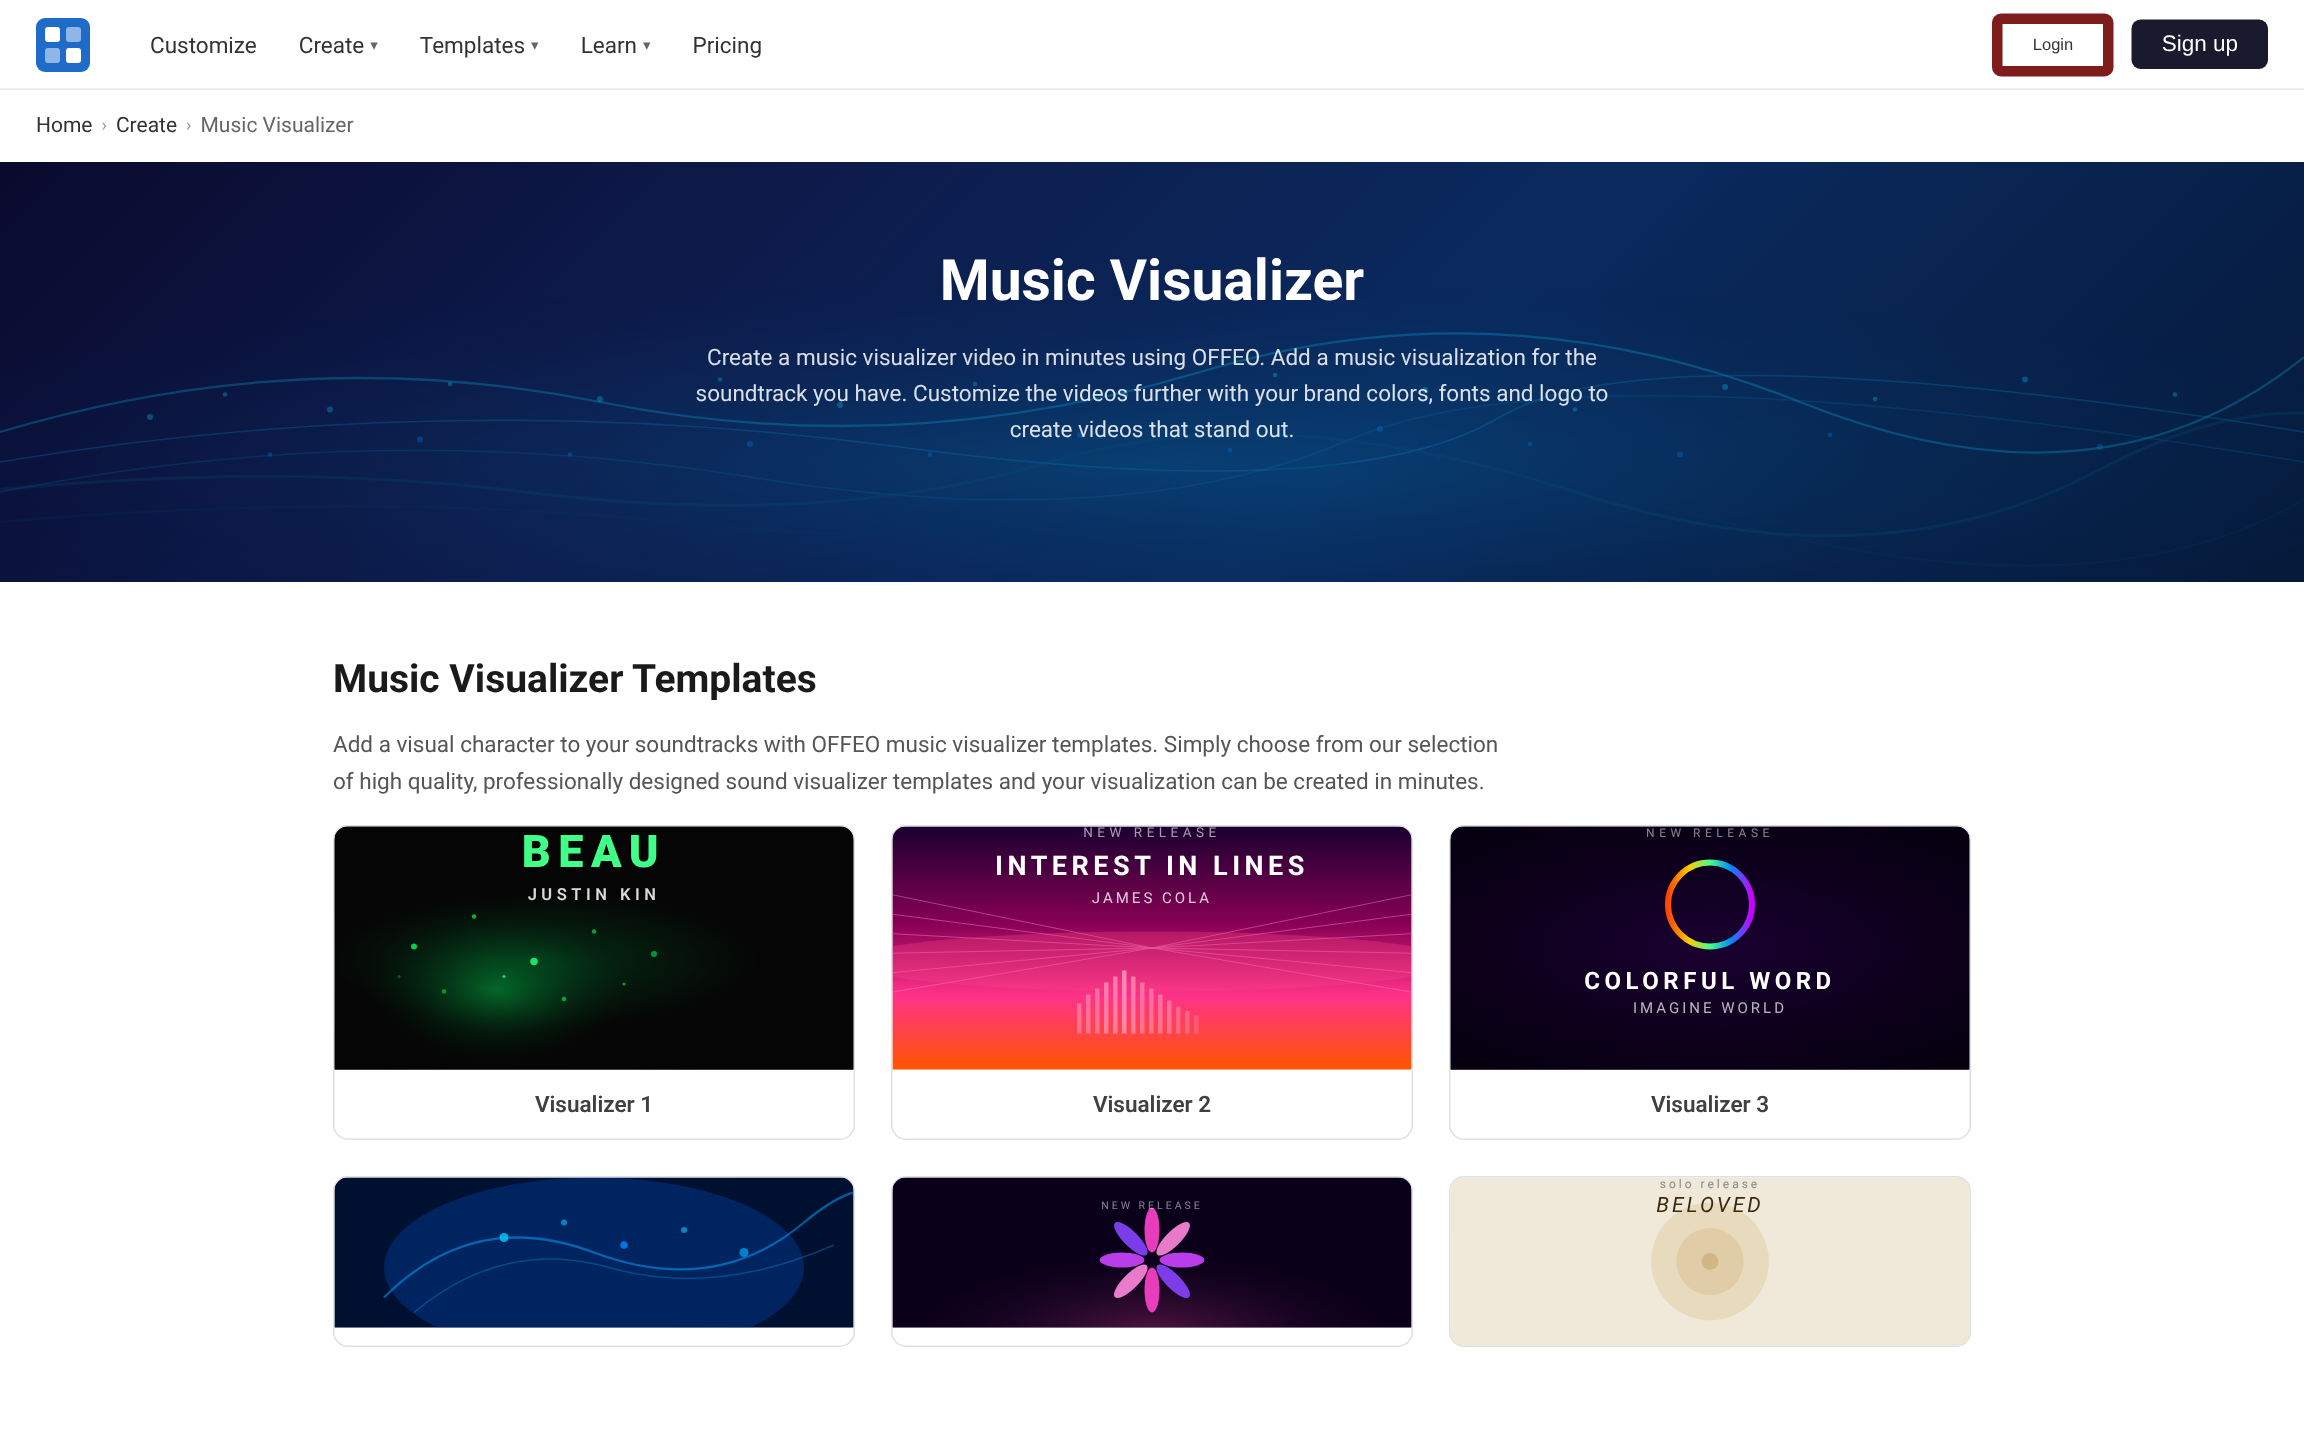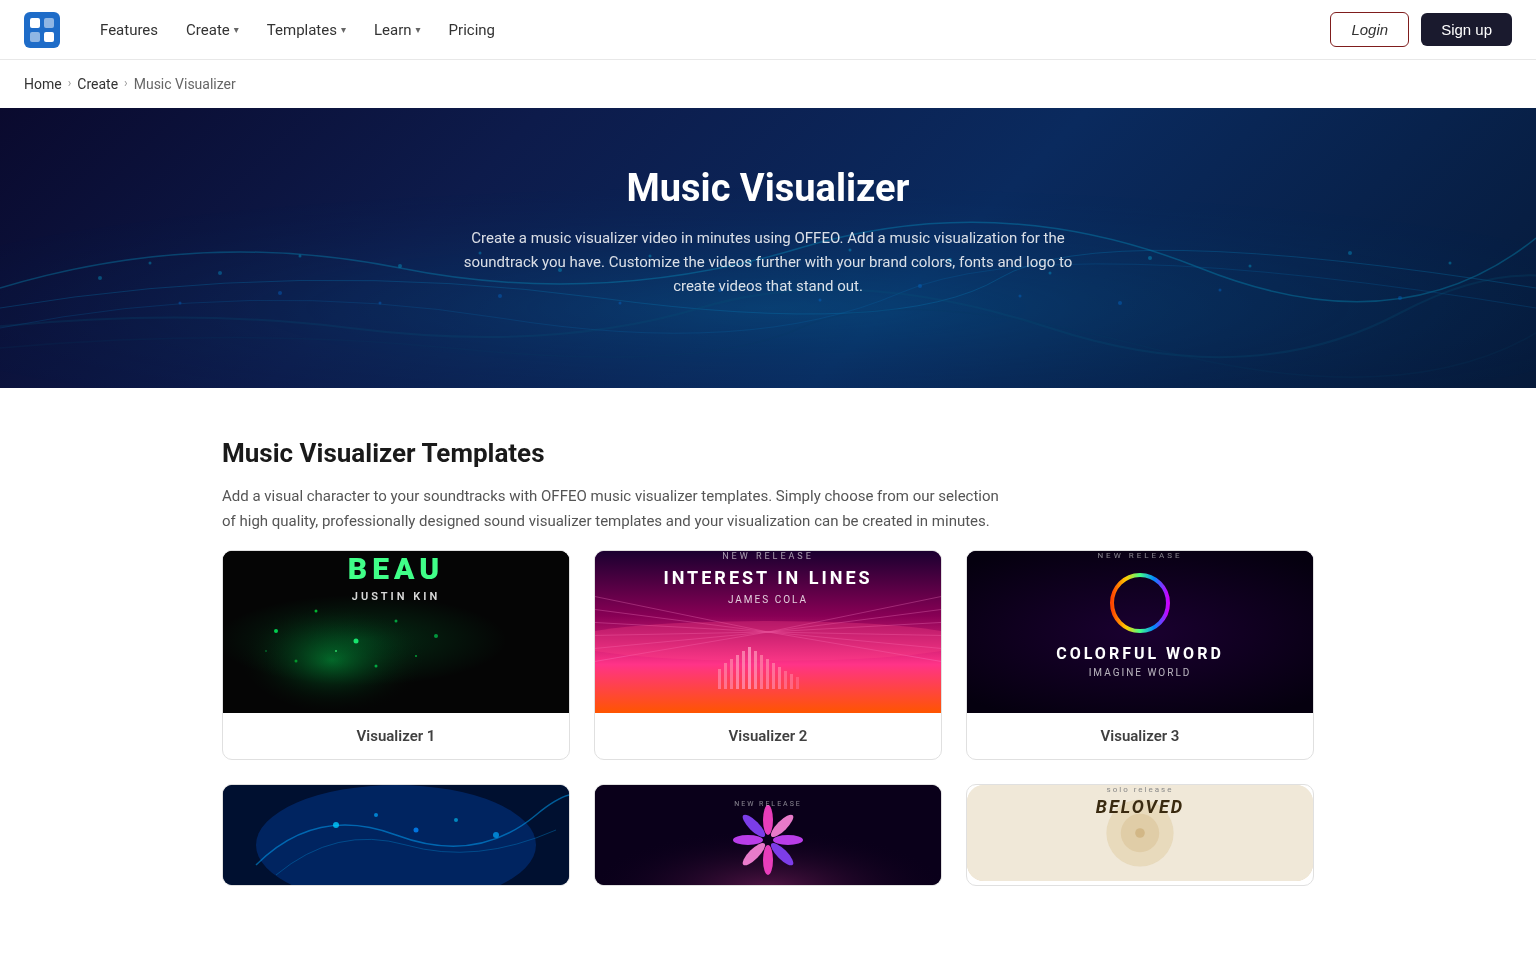--- a/index.html
+++ b/index.html
@@ -16,22 +16,22 @@
     .logo-icon { width: 36px; height: 36px; }
     .nav-links { display: flex; align-items: center; gap: 4px; }
     .nav-link {
       display: flex; align-items: center; gap: 4px;
       padding: 8px 12px; font-size: 15px; color: #333;
       cursor: pointer; border-radius: 6px; text-decoration: none;
     }
     .nav-link .chevron { font-size: 10px; color: #666; }
     .nav-right { display: flex; align-items: center; gap: 12px; }
     .btn-login {
-      padding: 8px 20px; border: 1px solid #7f1d1d; border-radius: 6px;
-      background: #fff; font-size: 15px; cursor: pointer; color: #333; font-style: italic;
+      padding: 8px 20px; border: 7px solid #7f1d1d; border-radius: 6px;
+      background: #fff; font-size: 11px; cursor: pointer; color: #333;
     }
     .btn-signup {
       padding: 8px 20px; border: none; border-radius: 6px;
       background: #1a1a2e; color: #fff; font-size: 15px; cursor: pointer;
     }
 
     
     .breadcrumb {
       display: flex; align-items: flex-start; gap: 6px;
       padding: 16px 24px; font-size: 14px; color: #666;
@@ -117,21 +117,21 @@
       <svg class="logo-icon" viewBox="0 0 36 36" fill="none" xmlns="http://www.w3.org/2000/svg">
         <rect width="36" height="36" rx="6" fill="#1e6cc8"></rect>
         <rect x="6" y="6" width="10" height="10" rx="2" fill="#fff"></rect>
         <rect x="20" y="6" width="10" height="10" rx="2" fill="#fff" opacity="0.5"></rect>
         <rect x="6" y="20" width="10" height="10" rx="2" fill="#fff" opacity="0.5"></rect>
         <rect x="20" y="20" width="10" height="10" rx="2" fill="#fff"></rect>
       </svg>
     </div>
     <div class="nav-links">
       <a class="nav-link">
-        <span>Features</span>
+        <span>Customize</span>
       </a>
       <a class="nav-link">
         <span>Create</span>
         <span class="chevron">▾</span>
       </a>
       <a class="nav-link">
         <span>Templates</span>
         <span class="chevron">▾</span>
       </a>
       <a class="nav-link">
@@ -398,31 +398,31 @@
             <div style="font-size:8px;letter-spacing:2px;color:rgba(255,255,255,0.5);text-transform:uppercase;position:absolute;top:6px;left:50%;transform:translateX(-50%);"></div>
 
           <div style="position:absolute;top:6px;left:0;right:0;text-align:center;">
             <span style="font-size:7px;letter-spacing:2px;color:rgba(255,255,255,0.5);text-transform:uppercase;">NEW RELEASE</span>
           </div>
         </div>
       </div>
     </div>
 
     <div class="template-card">
-      <div class="template-thumb" style="height:96px;background:linear-gradient(180deg,#f0e8d8 0%,#e8d4b8 100%);border-radius:17px;">
+      <div class="template-thumb" style="height:112px;background:linear-gradient(180deg,#f0e8d8 0%,#e8d4b8 100%);">
         <div class="thumb-inner">
           <svg width="100%" height="100%" viewBox="0 0 400 100" preserveAspectRatio="xMidYMid slice" style="position:absolute;inset:0;">
             <rect width="400" height="100" fill="#f0e8d8"></rect>
 
             <circle cx="200" cy="50" r="35" fill="#e0cca0" opacity="0.5"></circle>
             <circle cx="200" cy="50" r="20" fill="#d4b888" opacity="0.4"></circle>
             <circle cx="200" cy="50" r="5" fill="#c8a870" opacity="0.6"></circle>
           </svg>
           <div style="position:relative;z-index:2;text-align:center;">
             <div style="font-size:8px;letter-spacing:2px;color:#888;text-transform:lowercase;margin-bottom:2px;">solo release</div>
-            <div style="font-size:18px;font-weight:700;color:#3a2a10;letter-spacing:2px;font-style:italic;">BELOVED</div>
+            <div style="font-size:14px;font-weight:400;color:#3a2a10;letter-spacing:2px;font-style:italic;">BELOVED</div>
           </div>
         </div>
       </div>
     </div>
 
   </div>
 </div>
 
 </body></html>

